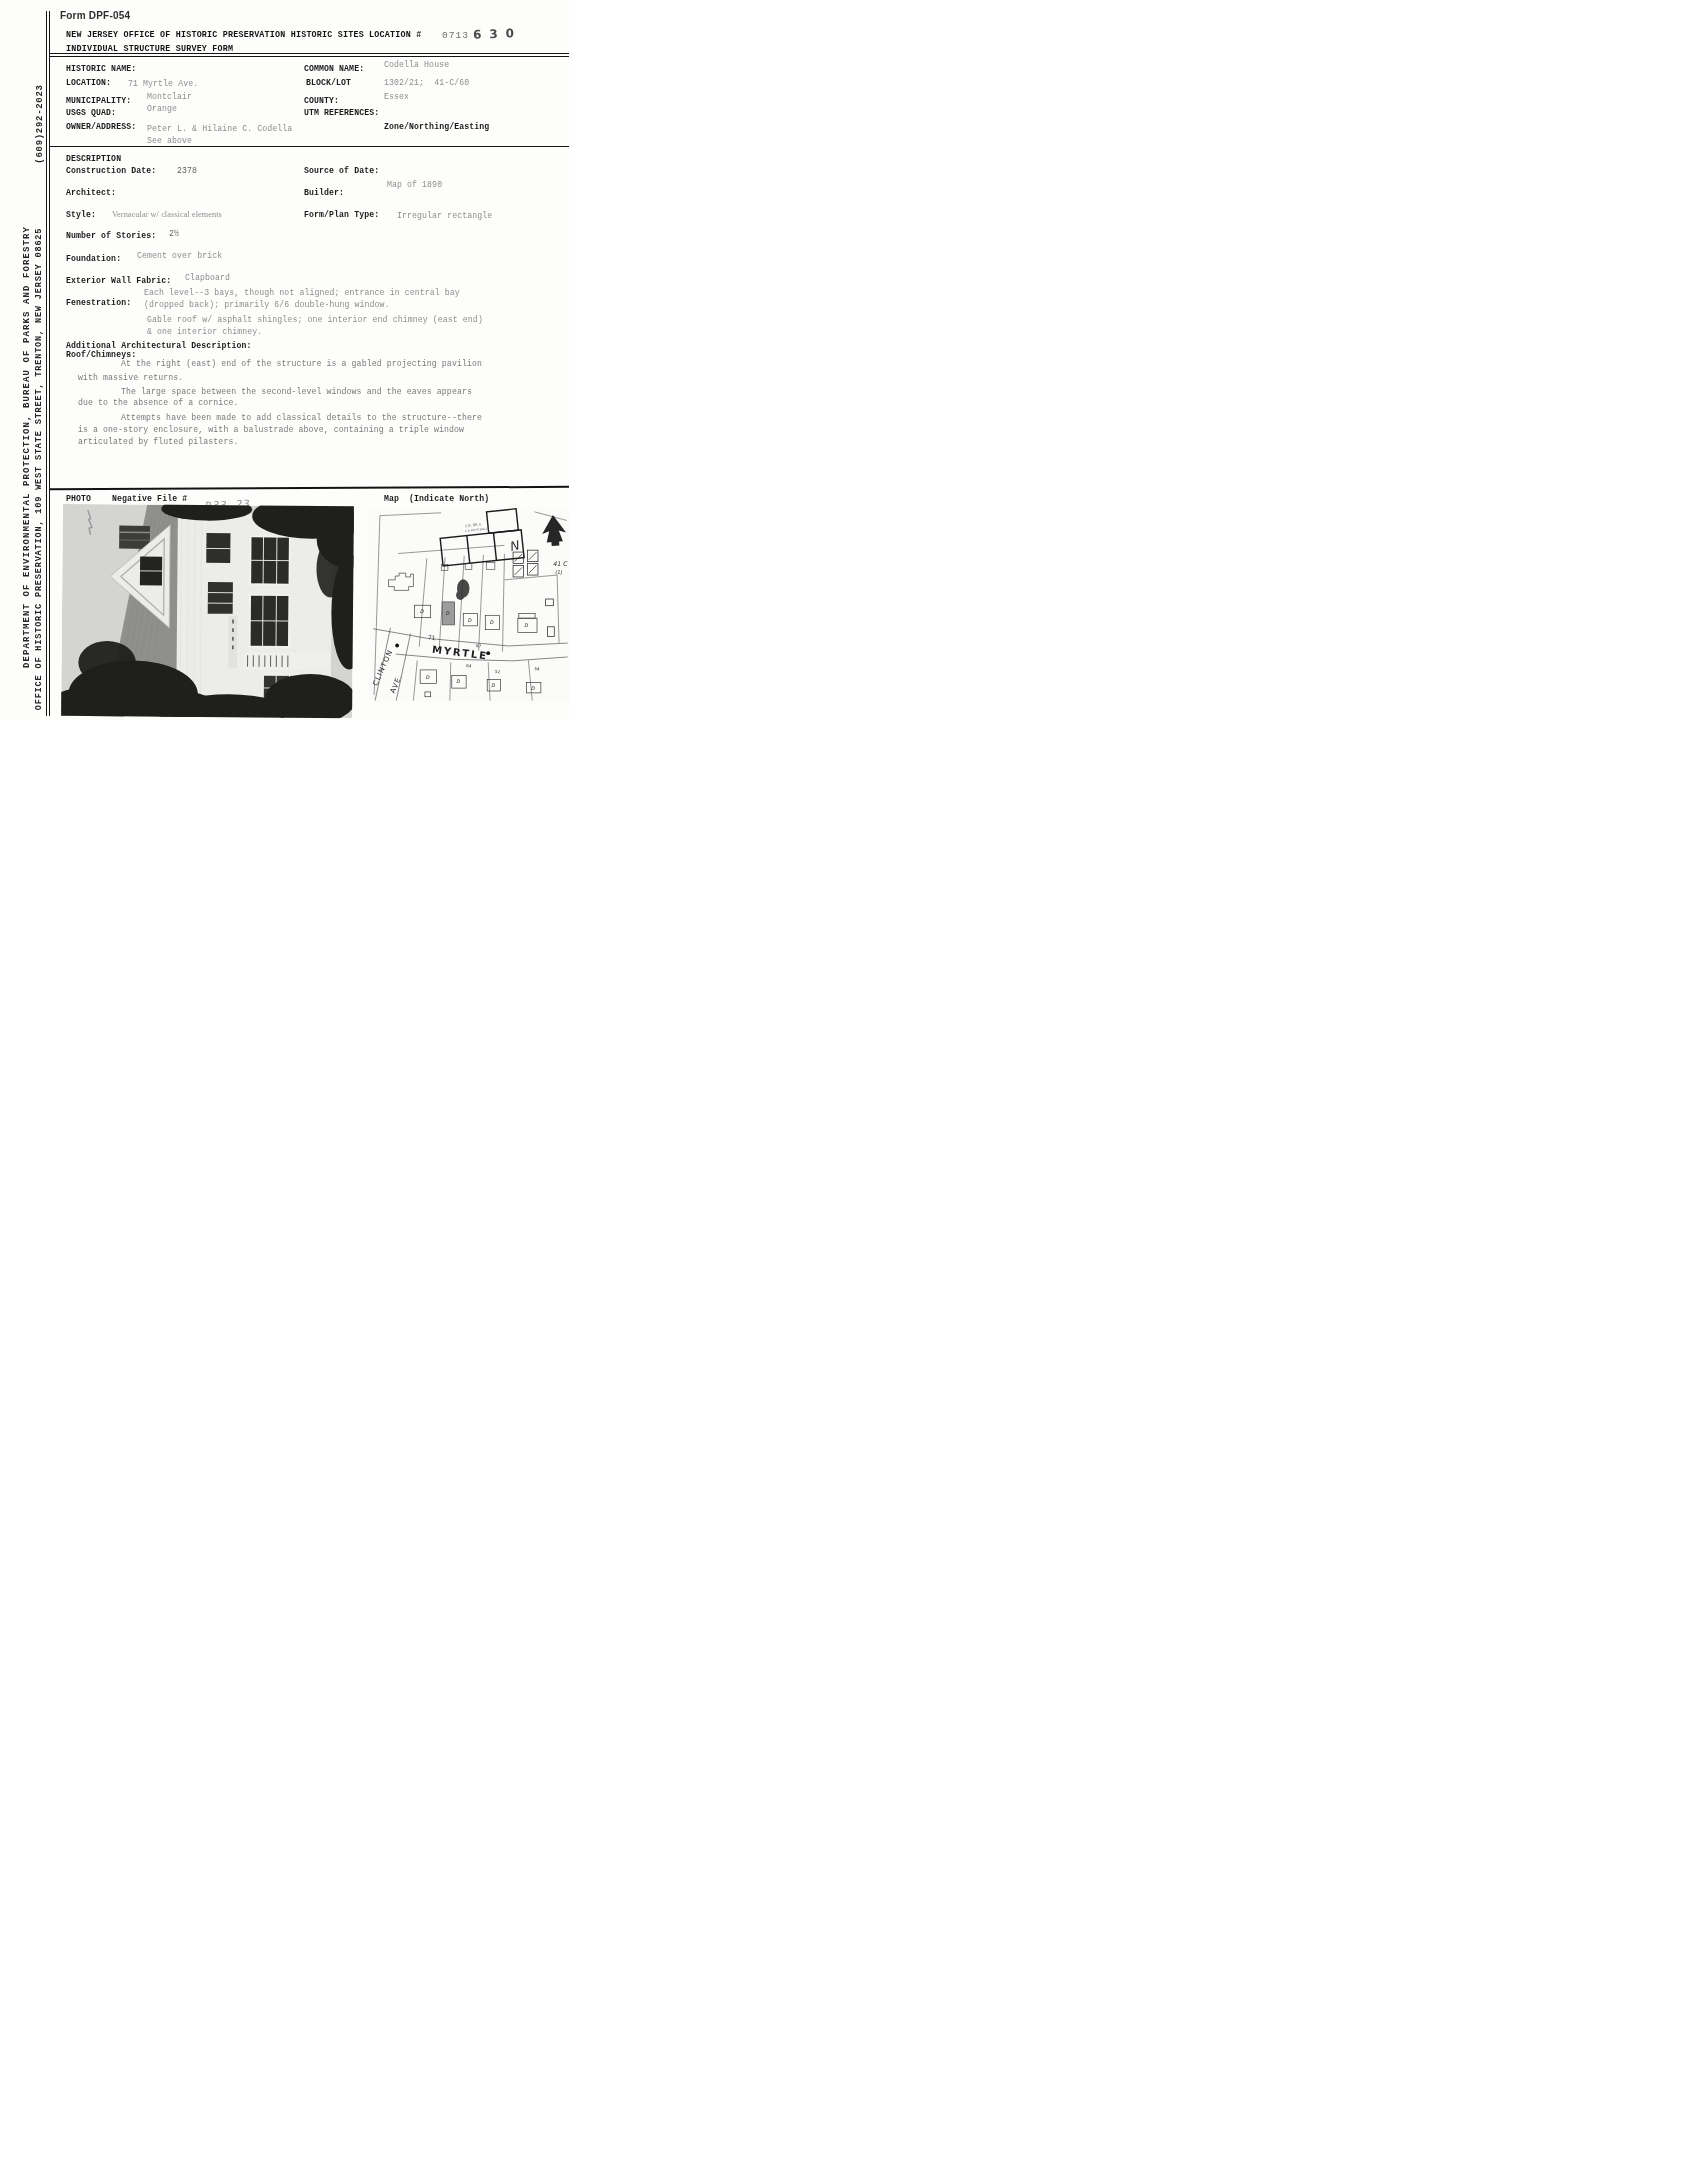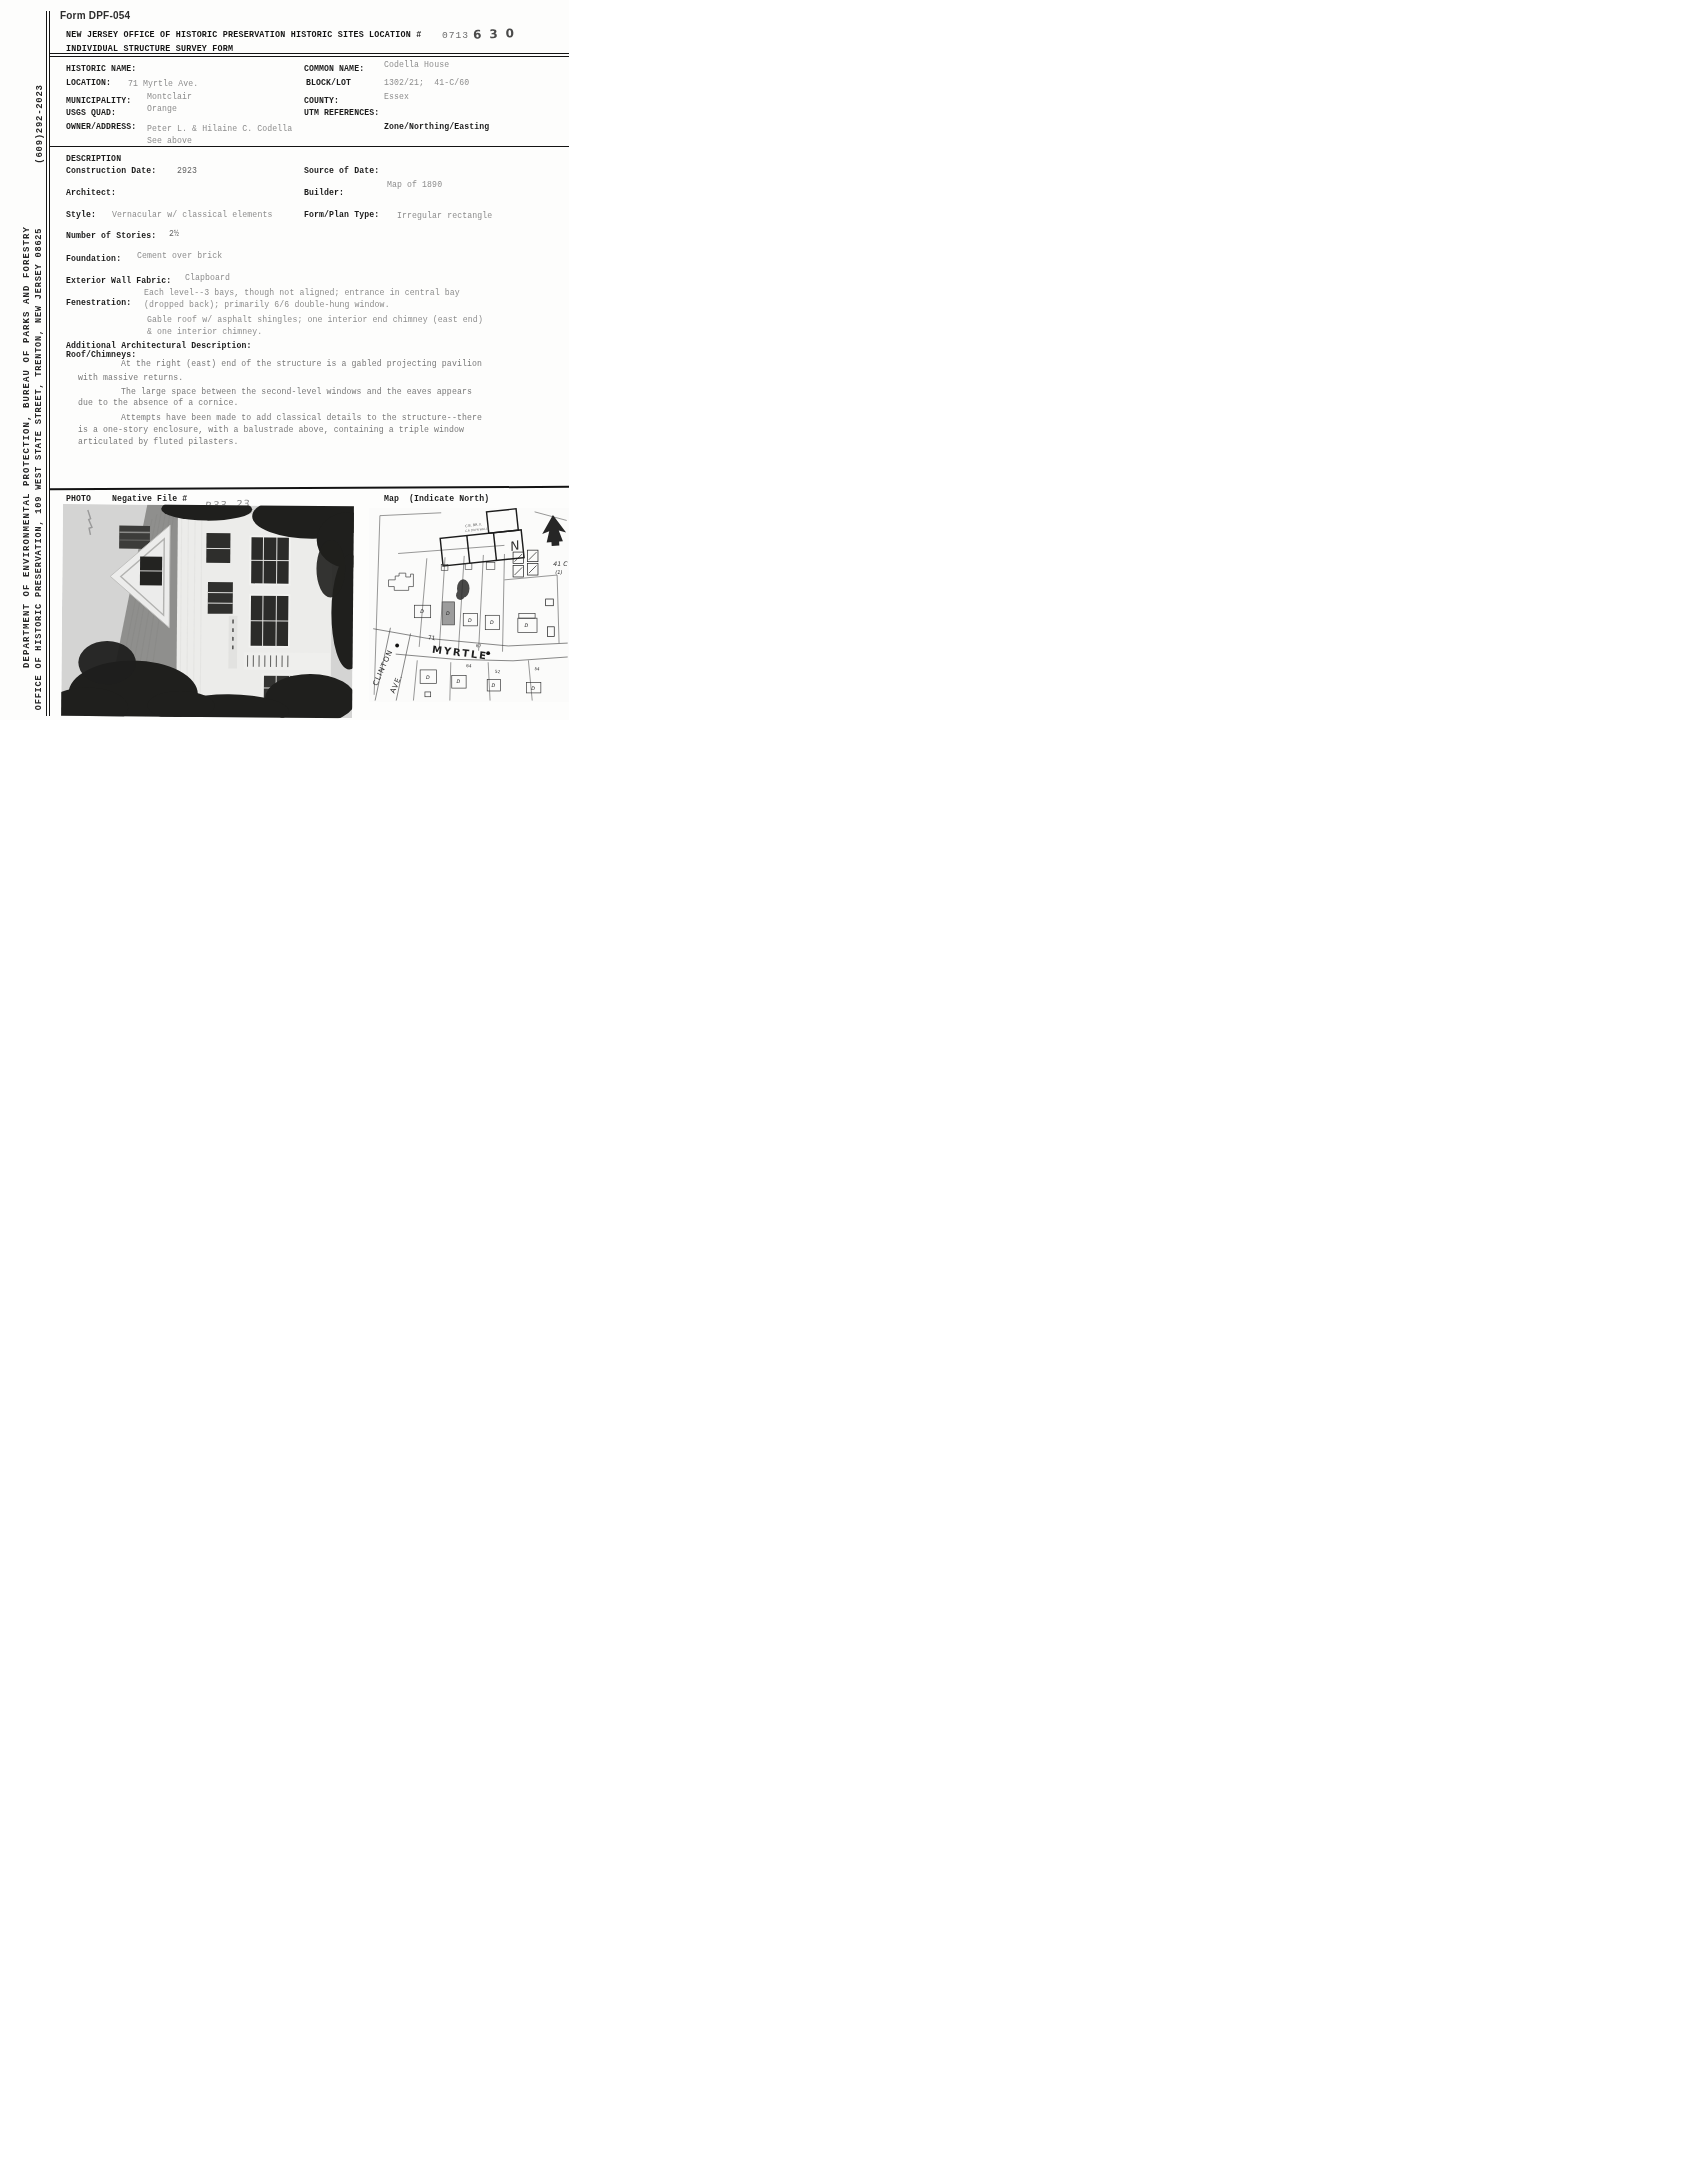--- a/index.html
+++ b/index.html
@@ -65,29 +65,29 @@
   <div class="abs lbl" style="left:66px;top:122px;">OWNER/ADDRESS:</div>
   <div class="abs val" style="left:147px;top:124px;">Peter L. &amp; Hilaine C. Codella</div>
   <div class="abs lbl" style="left:384px;top:122px;">Zone/Northing/Easting</div>
   <div class="abs val" style="left:147px;top:136px;">See above</div>
 
   <div class="hrule" style="left:49px;top:146px;width:520px;height:1.4px;"></div>
 
   <div class="abs lbl" style="left:66px;top:154px;">DESCRIPTION</div>
 
   <div class="abs lbl" style="left:66px;top:166px;">Construction Date:</div>
-  <div class="abs vald" style="left:177px;top:166px;">2923</div>
+  <div class="abs vald" style="left:177px;top:166px;">2378</div>
   <div class="abs lbl" style="left:304px;top:166px;">Source of Date:</div>
   <div class="abs val" style="left:387px;top:180px;">Map of 1890</div>
 
   <div class="abs lbl" style="left:66px;top:188px;">Architect:</div>
   <div class="abs lbl" style="left:304px;top:188px;">Builder:</div>
 
   <div class="abs lbl" style="left:66px;top:210px;">Style:</div>
-  <div class="abs val" style="left:112px;top:210px;">Vernacular w/ classical elements</div>
+  <div class="abs val" style="left:112px;top:210px;font-family:Liberation Serif, serif;">Vernacular w/ classical elements</div>
   <div class="abs lbl" style="left:304px;top:210px;">Form/Plan Type:</div>
   <div class="abs val" style="left:397px;top:211px;">Irregular rectangle</div>
 
   <div class="abs lbl" style="left:66px;top:231px;">Number of Stories:</div>
   <div class="abs vald" style="left:169px;top:229px;">2½</div>
 
   <div class="abs lbl" style="left:66px;top:254px;">Foundation:</div>
   <div class="abs val" style="left:137px;top:251px;">Cement over brick</div>
 
   <div class="abs lbl" style="left:66px;top:276px;">Exterior Wall Fabric:</div>

